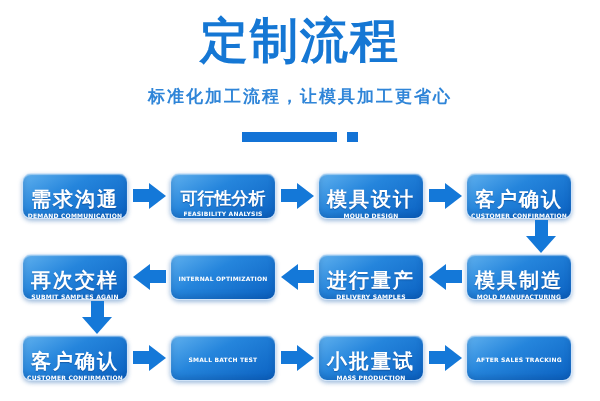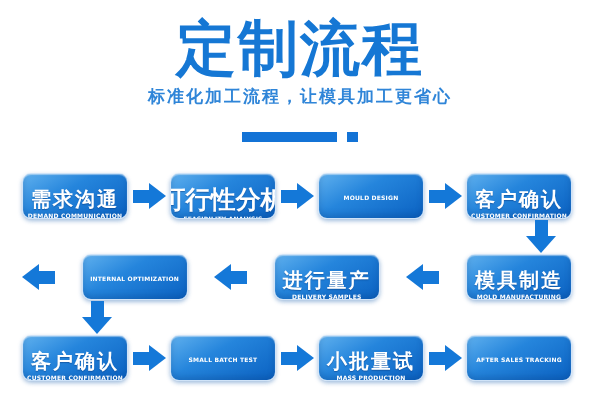--- a/index.html
+++ b/index.html
@@ -12,25 +12,25 @@
     --box-bottom:#0b62c2;
   }
   *{margin:0;padding:0;box-sizing:border-box;}
   html,body{background:#fff;}
   body{font-family:"DejaVu Sans","Liberation Sans",sans-serif;}
   .page{position:relative;width:600px;height:401px;background:#ffffff;overflow:hidden;}
 
   
   .title{
     margin-top:12px;text-align:center;
-    font-size:60px;line-height:1.2;font-weight:800;
+    font-size:48px;line-height:1.2;font-weight:800;
     color:var(--title-blue);letter-spacing:2px;
   }
   .subtitle{
-    margin-top:1px;text-align:center;
+    margin-top:15px;text-align:center;
     font-size:17px;font-weight:700;letter-spacing:2px;
     color:var(--subtitle-blue);
   }
   .underline{
     margin-top:24px;height:10px;
     display:flex;justify-content:center;gap:10px;
   }
   .underline .bar{width:95px;height:10px;background:var(--accent-bar);}
   .underline .dot{width:11px;height:10px;background:var(--accent-bar);}
 
@@ -94,48 +94,53 @@
     <div class="flow-row">
       <div class="step">
         <div class="zh">需求沟通</div>
         <div class="en">DEMAND COMMUNICATION</div>
       </div>
       <div class="h-arrow">
           <span class="shaft"></span>
           <span class="head"></span>
         </div>
       <div class="step">
-        <div class="zh" style="letter-spacing: 0px; font-size: 25px;">可行性分析</div>
+        <div class="zh" style="letter-spacing: 0px; font-size: 17px;">可行性分析</div>
         <div class="en">FEASIBILITY ANALYSIS</div>
       </div>
       <div class="h-arrow">
           <span class="shaft"></span>
           <span class="head"></span>
         </div>
       <div class="step">
+        <div class="zh">模具设计</div>
         <div class="en">MOULD DESIGN</div>
       </div>
       <div class="h-arrow">
           <span class="shaft"></span>
           <span class="head"></span>
         </div>
       <div class="step">
         <div class="zh">客户确认</div>
         <div class="en">CUSTOMER CONFIRMATION</div>
       </div>
     </div>
 
     <div class="connector">
       <div class="v-arrow at-col4">
           <span class="shaft"></span>
           <span class="head"></span>
         </div>
     </div>
 
     <div class="flow-row">
+      <div class="step">
+        <div class="zh">再次交样</div>
+        <div class="en">SUBMIT SAMPLES AGAIN</div>
+      </div>
       <div class="h-arrow left">
           <span class="shaft"></span>
           <span class="head"></span>
         </div>
       <div class="step">
         <div class="en">INTERNAL OPTIMIZATION</div>
       </div>
       <div class="h-arrow left">
           <span class="shaft"></span>
           <span class="head"></span>

